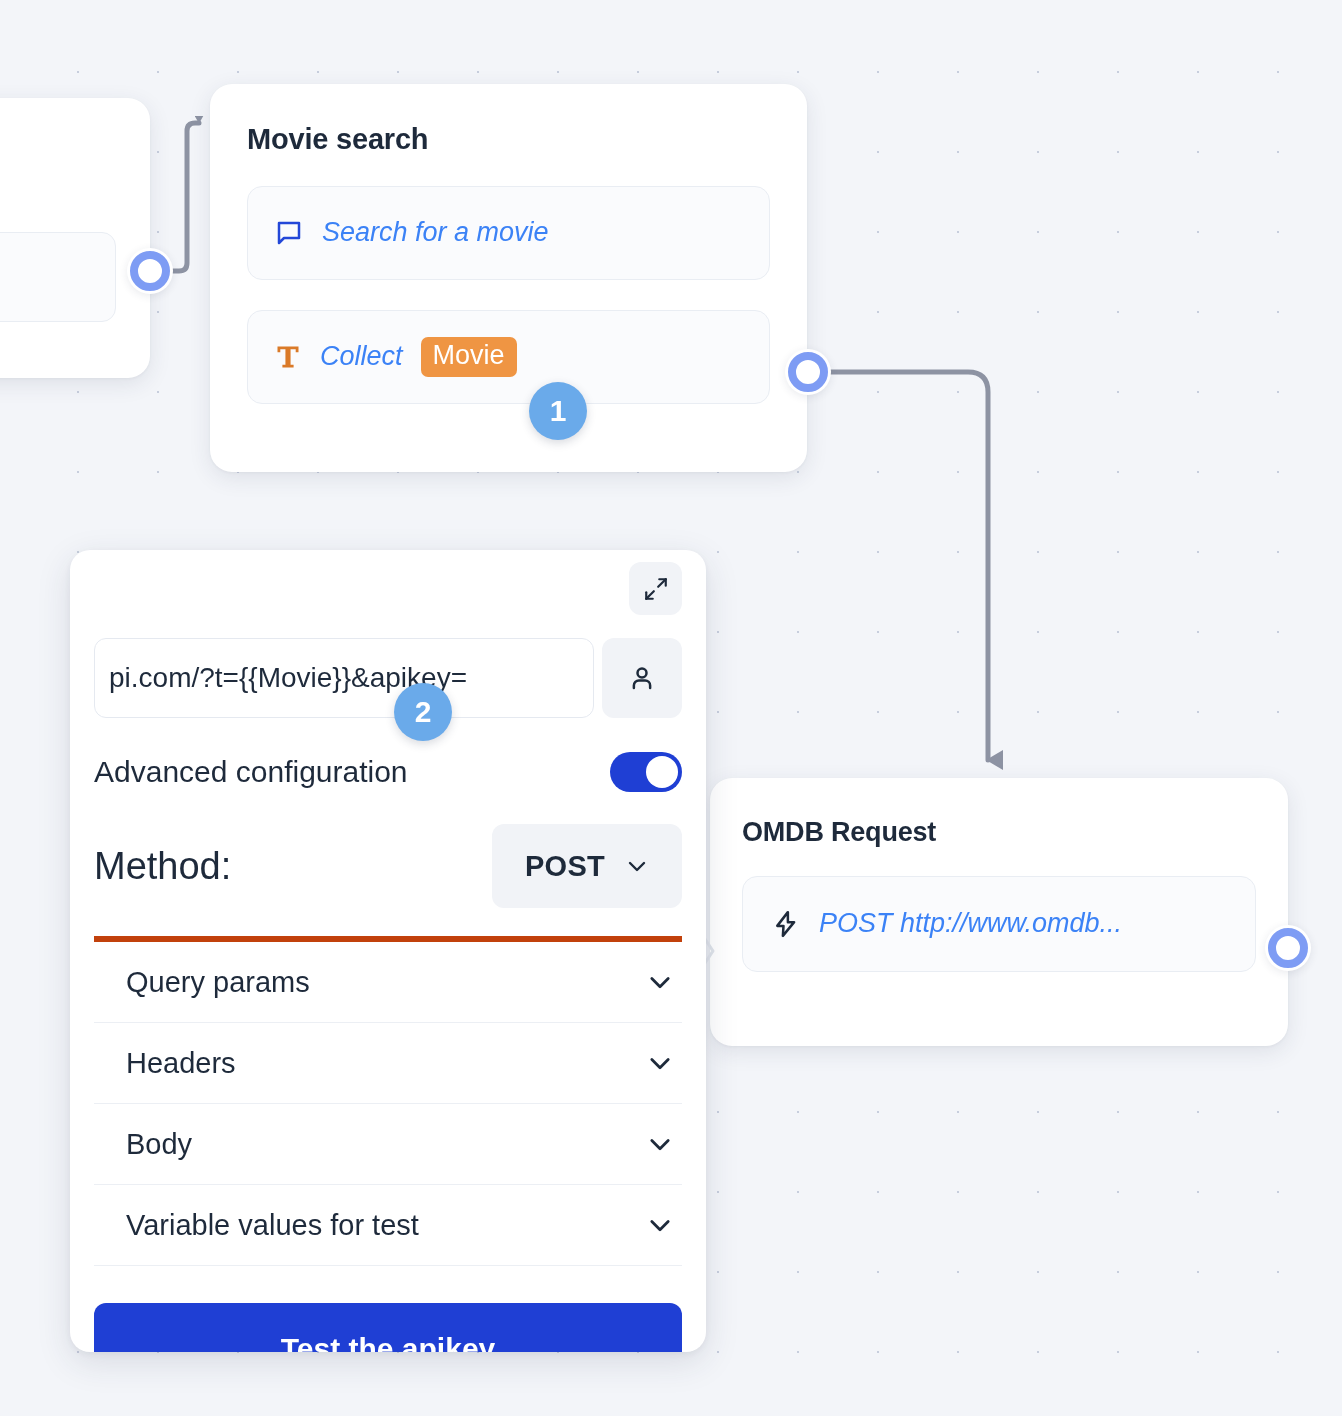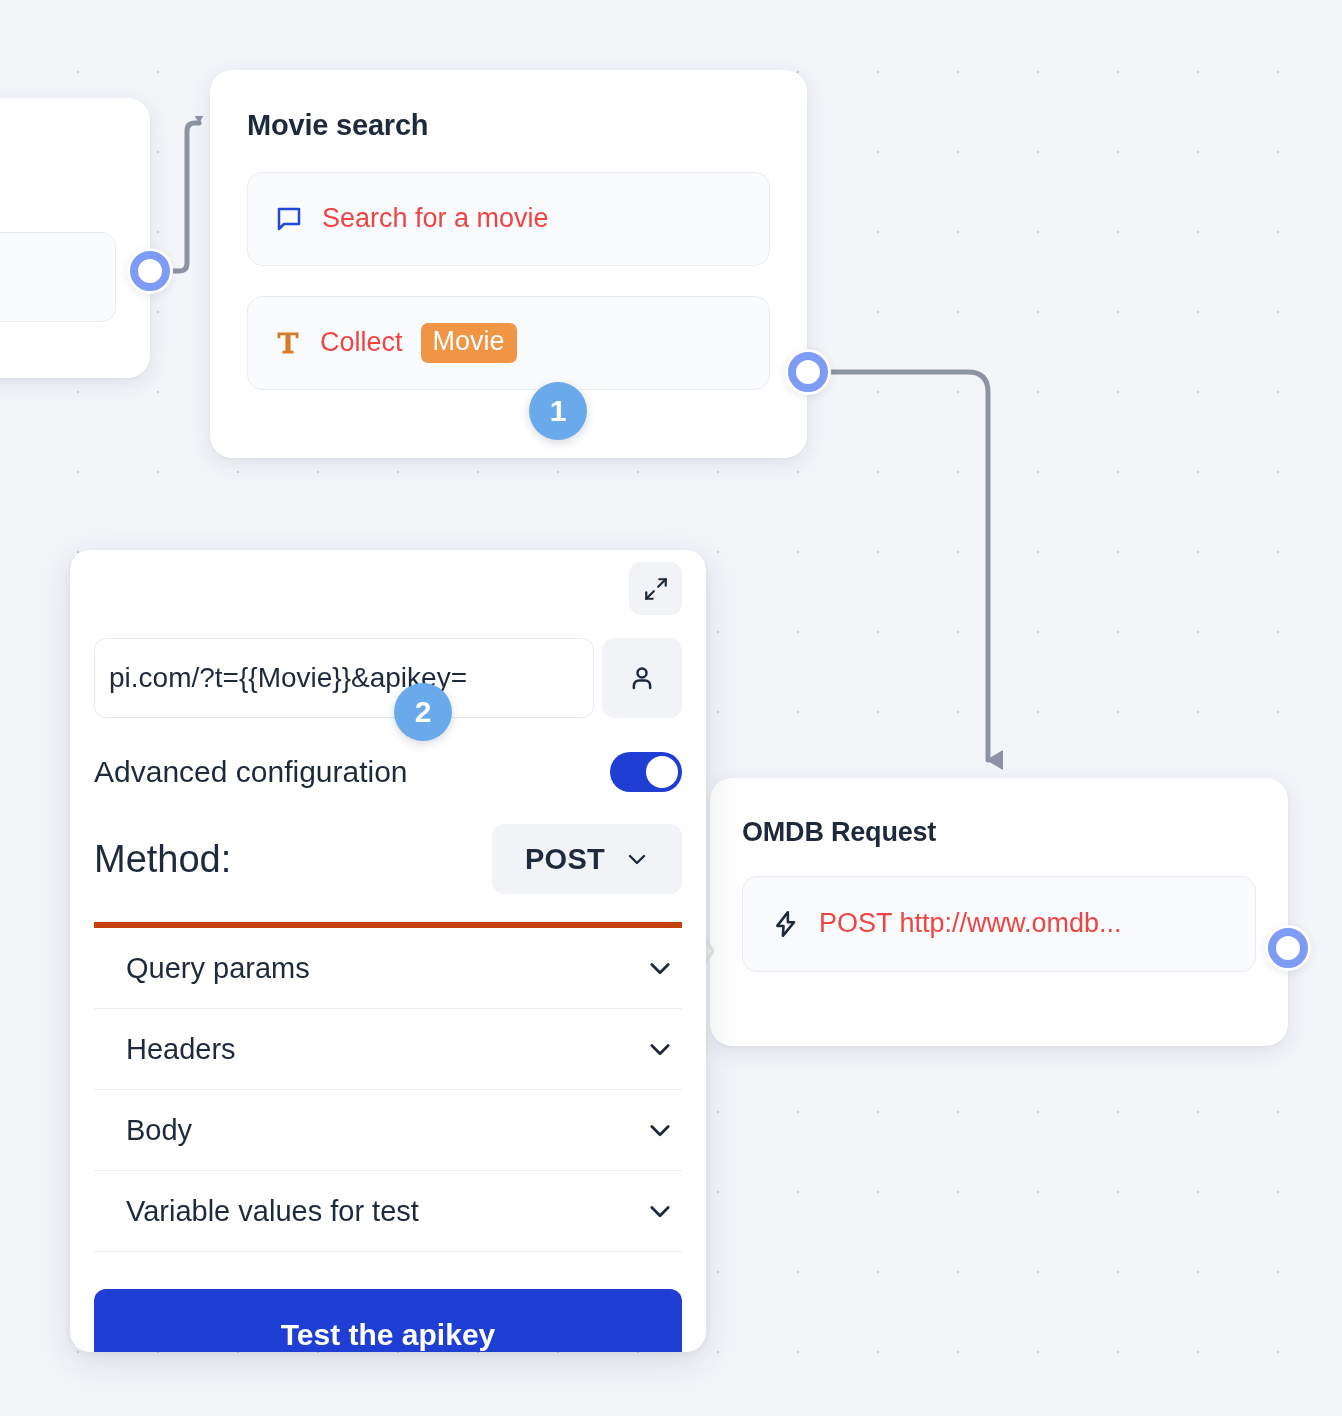--- a/index.html
+++ b/index.html
@@ -53,21 +53,21 @@
     width: 240px;
     height: 90px;
     border: 1px solid #e9edf3;
     border-radius: 14px;
     background: #fafbfd;
   }
 
   
   #node-movie {
     left: 210px;
-    top: 70px;
+    top: 84px;
     width: 597px;
     height: 388px;
     padding: 40px 37px;
   }
 
   .node-title {
     font-size: 29px;
     font-weight: 700;
     color: #1e2a3b;
     letter-spacing: -0.2px;
@@ -81,22 +81,23 @@
     border-radius: 15px;
     background: #fafbfd;
     display: flex;
     align-items: center;
     padding: 0 26px;
     gap: 18px;
   }
 
   .row-label {
     font-size: 27px;
-    color: #ef4444;
+    color: #3b82f6;
     white-space: nowrap;
+    font-style: italic;
   }
 
   .icon { display: inline-flex; align-items: center; justify-content: center; flex: none; }
 
   .tag-var {
     background: #ef9543;
     color: #ffffff;
     font-size: 27px;
     border-radius: 7px;
     padding: 4px 12px 6px;
@@ -260,21 +261,21 @@
 
   .method-row {
     display: flex;
     align-items: center;
     justify-content: space-between;
     margin-top: 32px;
   }
   .method-label { font-size: 38px; color: #1e2a3b; }
   .method-select {
     min-width: 190px;
-    height: 70px;
+    height: 84px;
     border-radius: 12px;
     background: #f1f3f7;
     border: none;
     display: flex;
     align-items: center;
     justify-content: center;
     gap: 20px;
     cursor: pointer;
     padding: 0 22px;
   }

